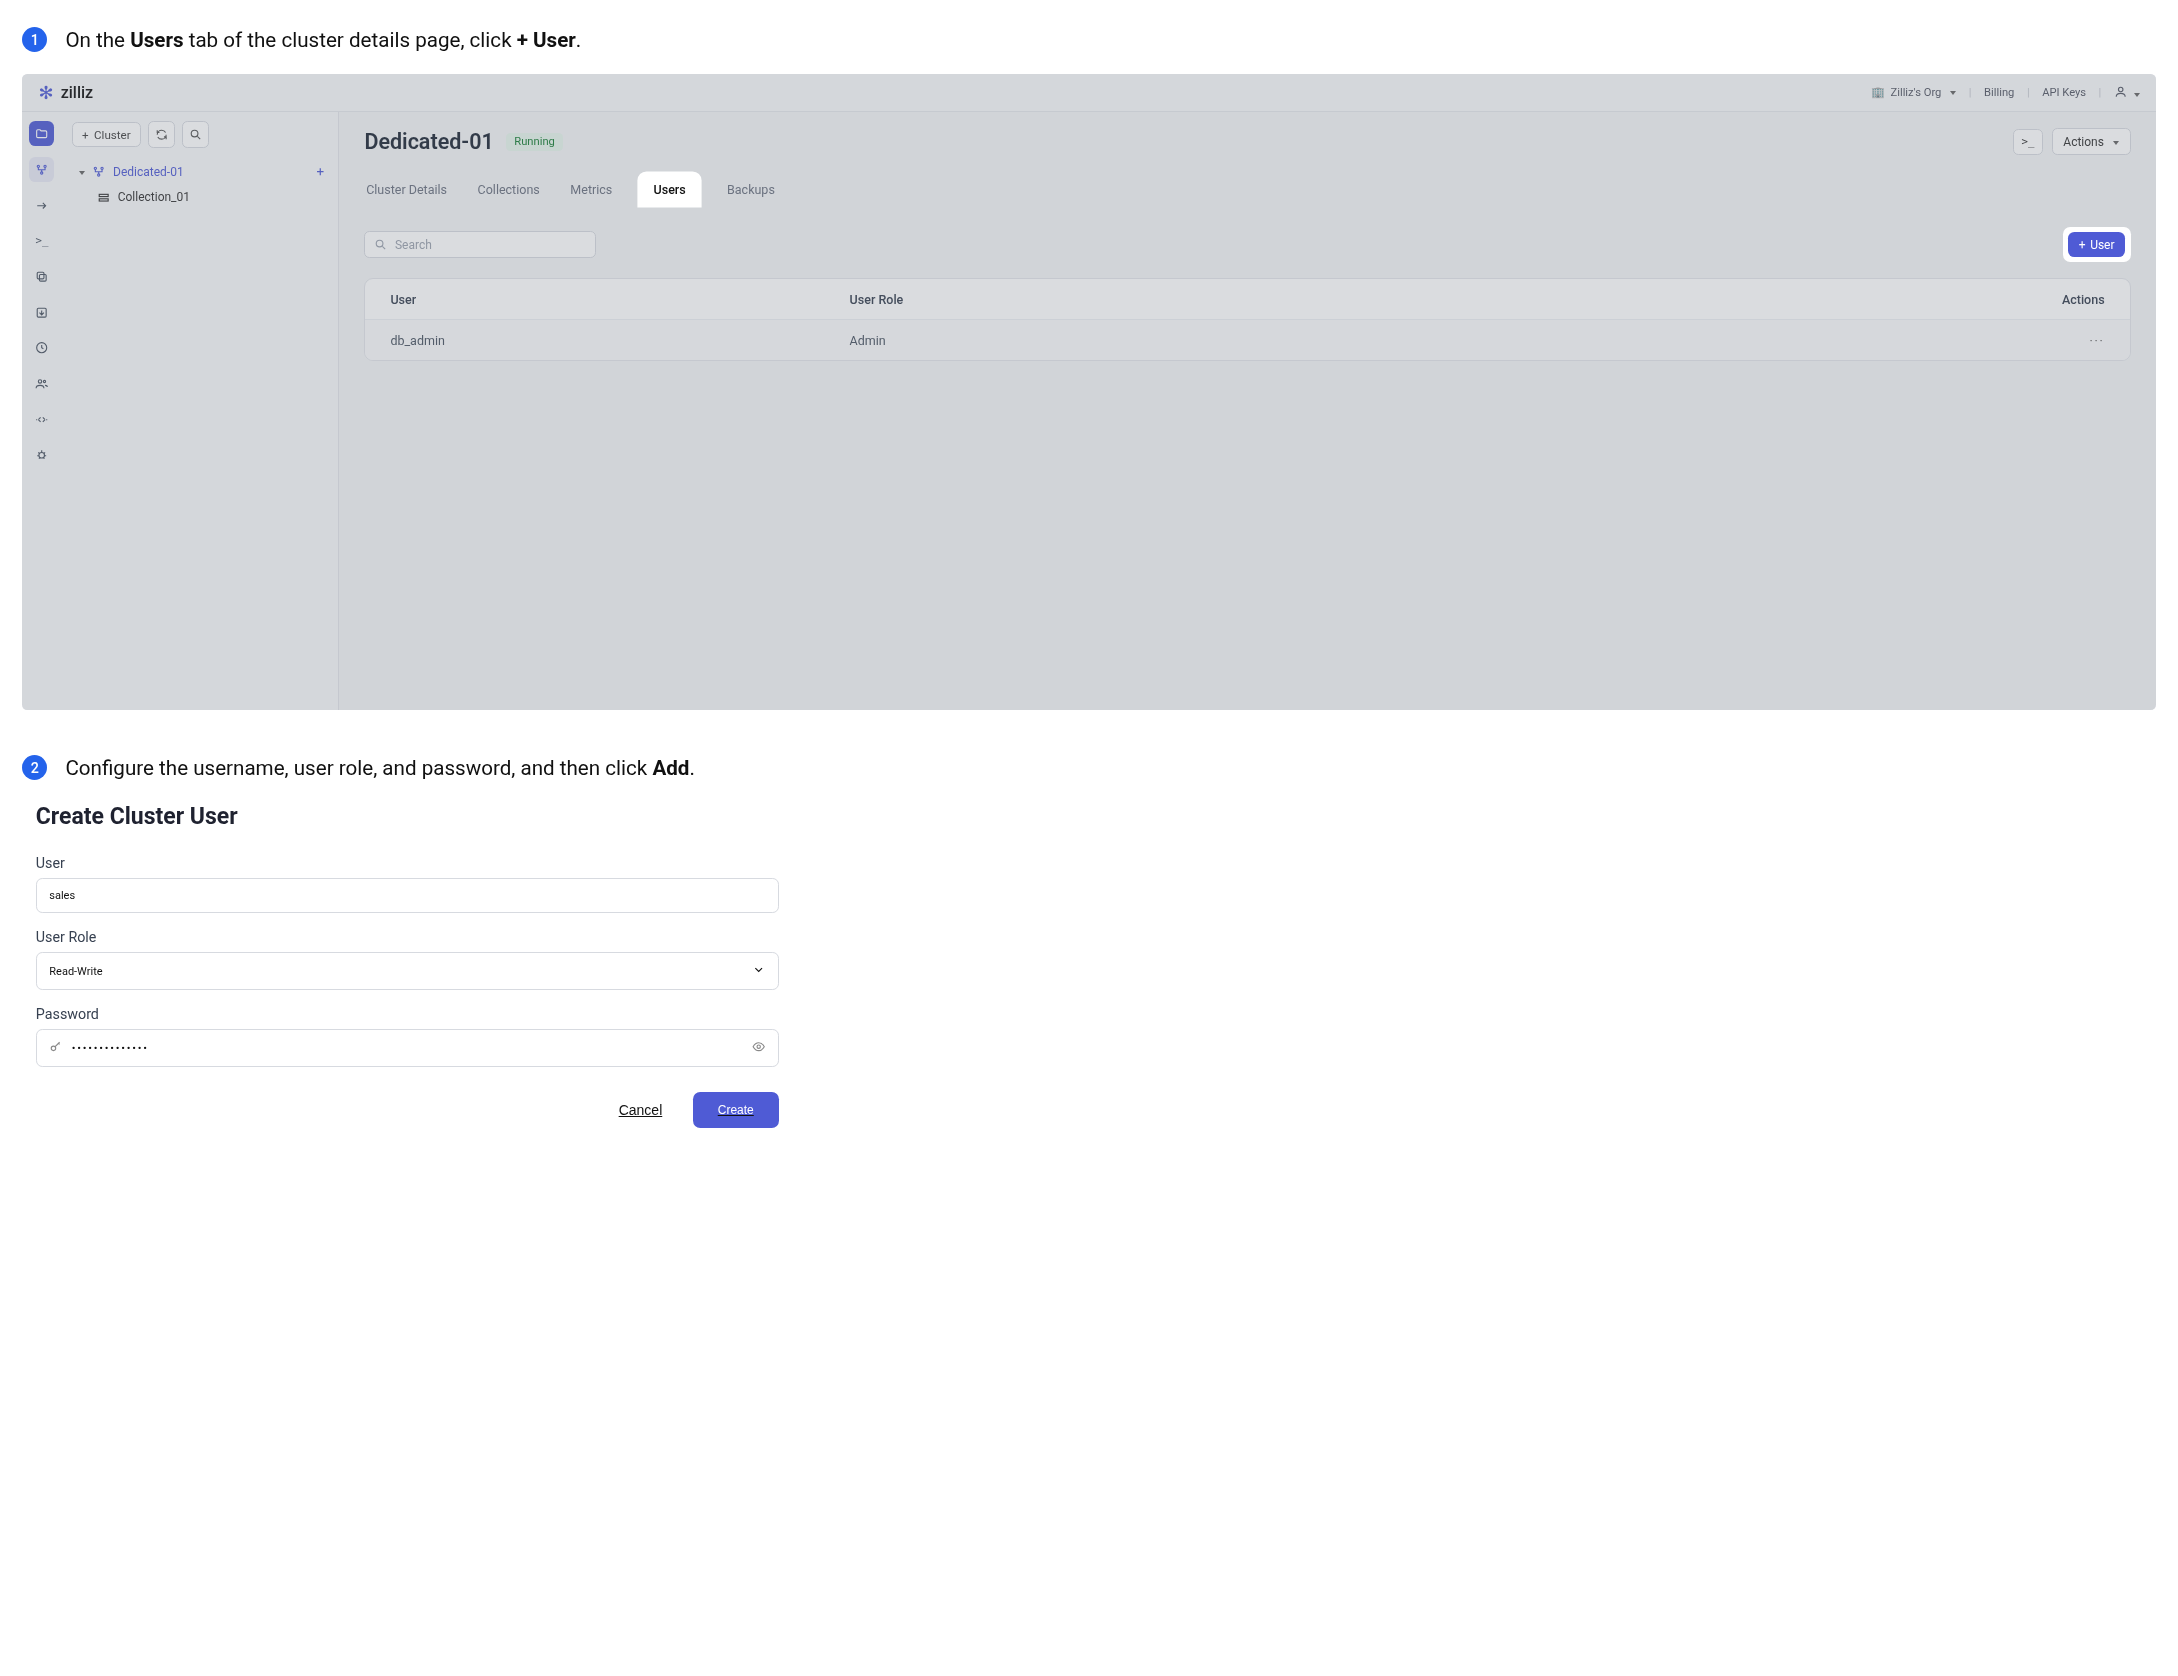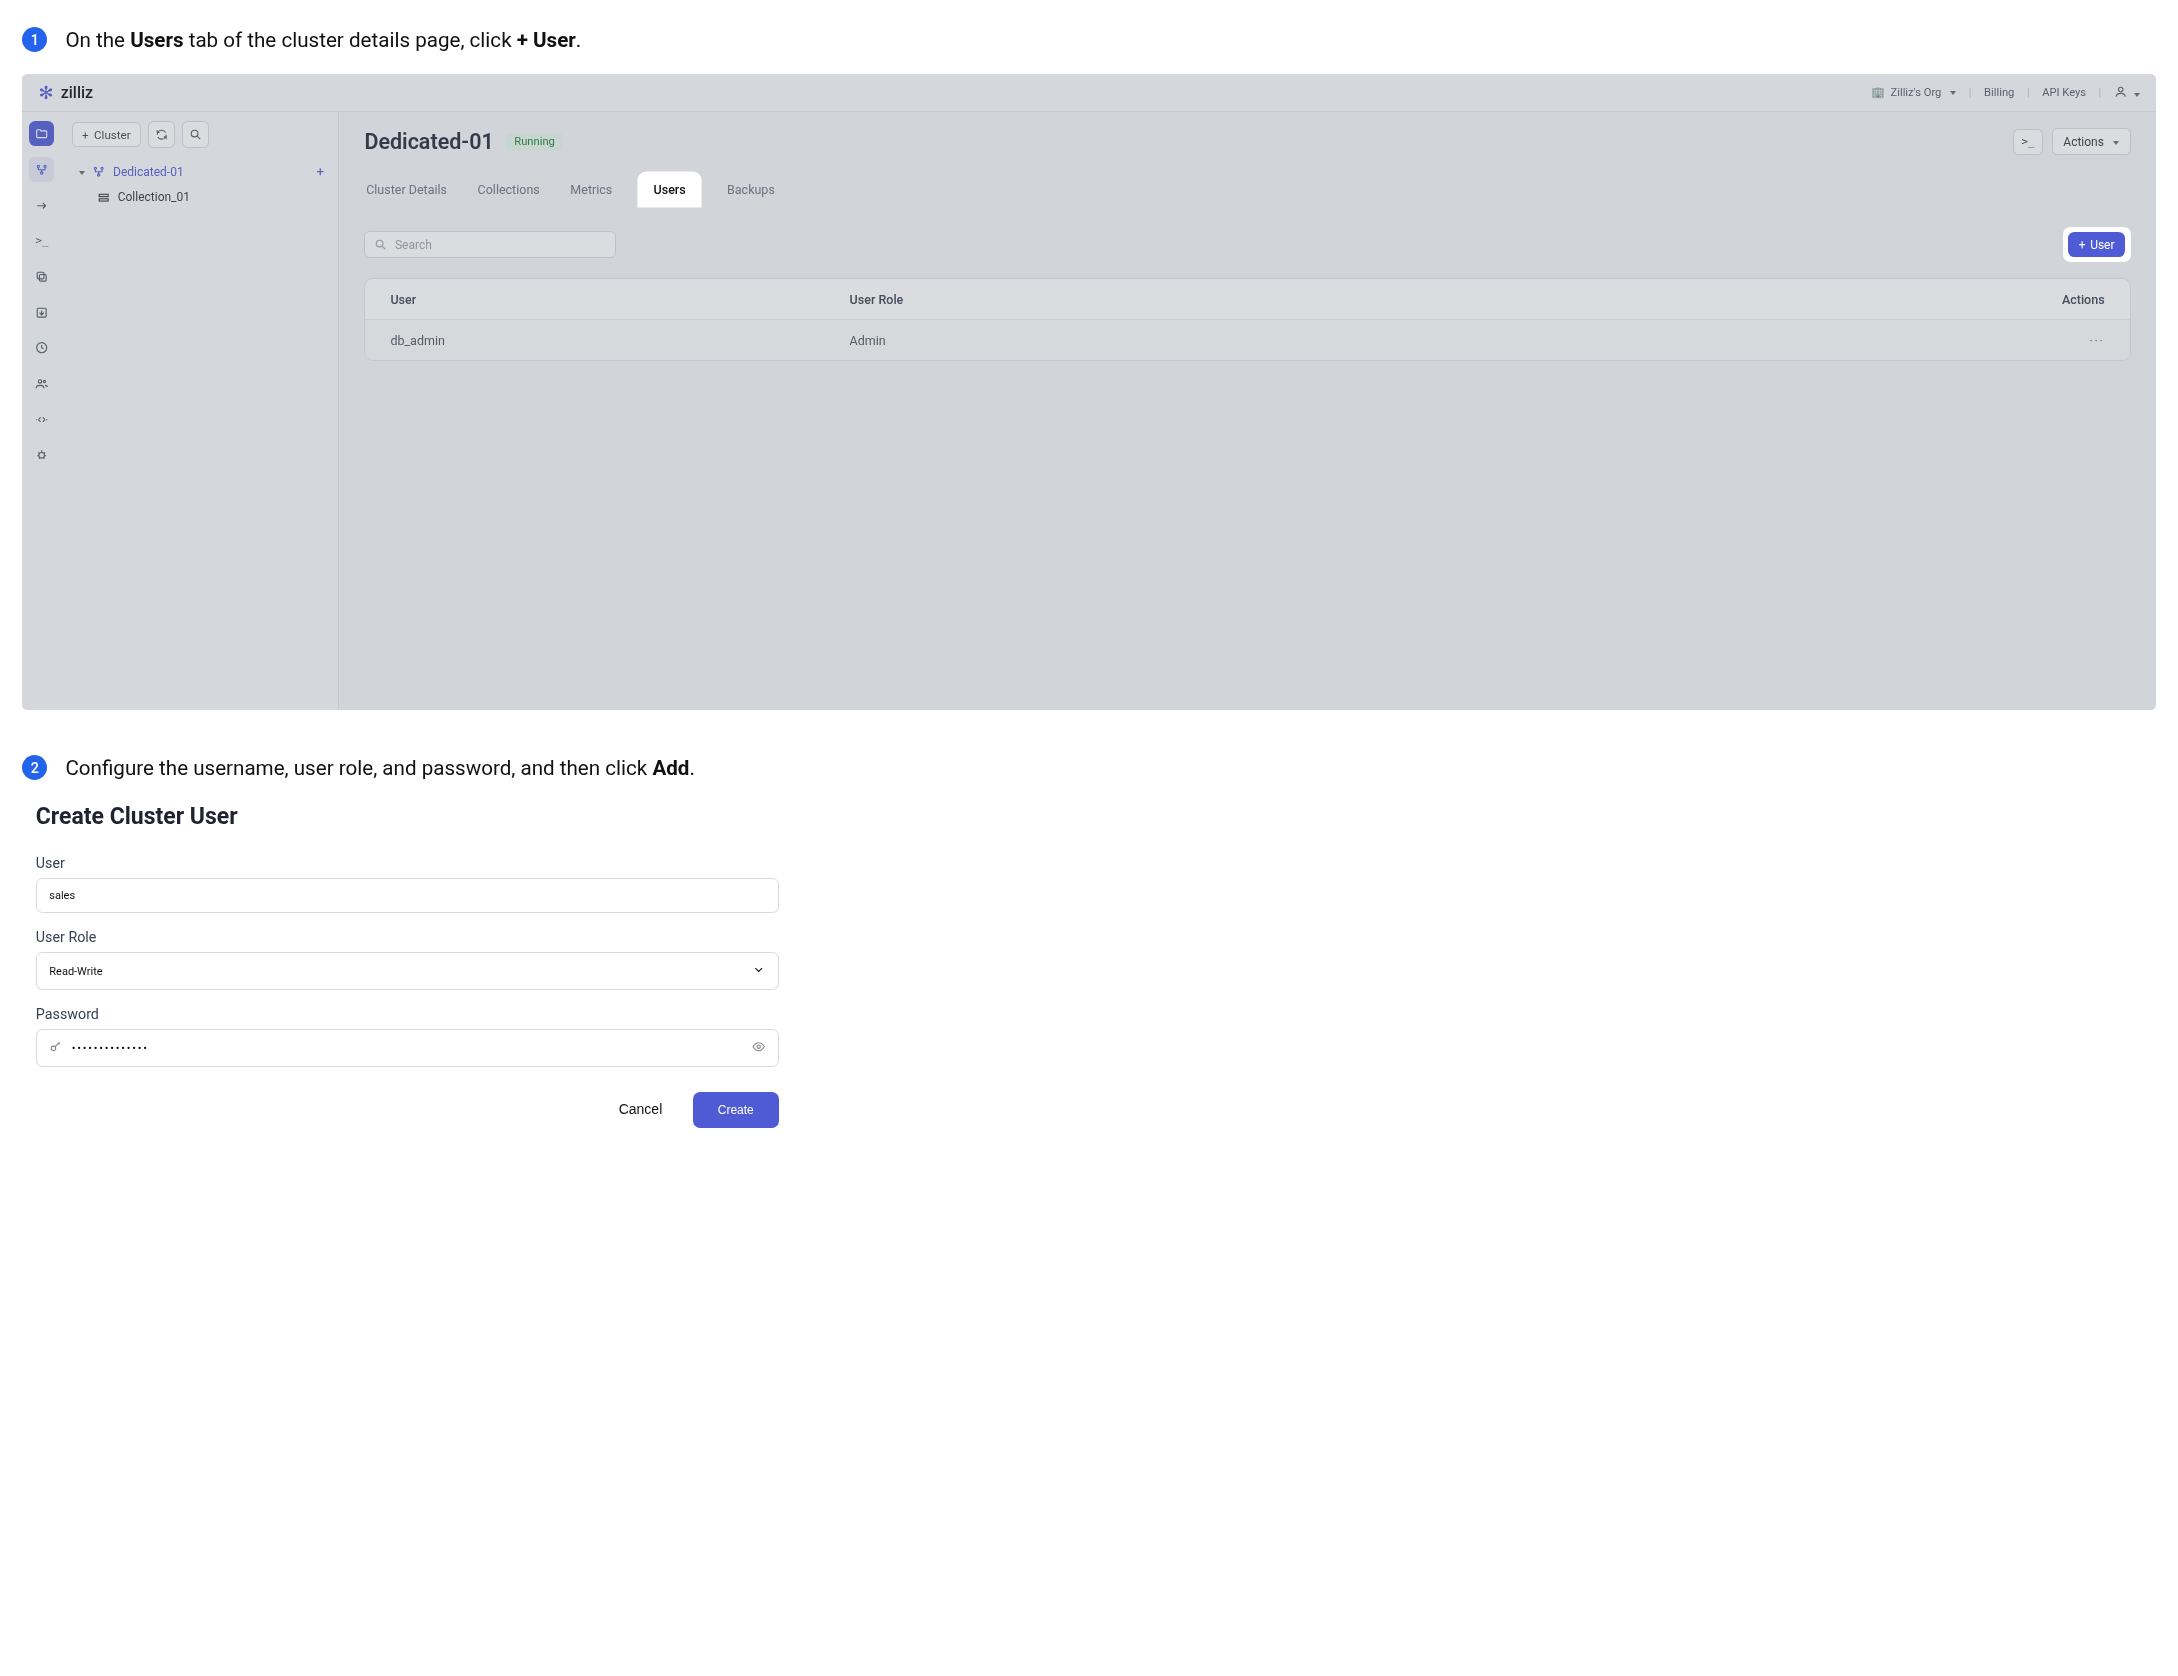--- a/index.html
+++ b/index.html
@@ -130,21 +130,21 @@
     box-shadow:0 0 0 3.6px #fff;
     position:relative; z-index:10;
   }
 
   .toolbar-row {
     display:flex; align-items:center; margin-top:21.5px;
   }
   .search-box {
     display:flex; align-items:center; gap:7.2px;
     background:#fff; border:0.9px solid #D7DAE0; border-radius:5.4px;
-    padding:5.4px 9px; width:252px; font-size:12px; color:#9CA3AF;
+    padding:5.4px 9px; width:232px; font-size:12px; color:#9CA3AF;
   }
   .add-user-wrap {
     margin-left:auto; position:relative; z-index:10;
     background:#fff; padding:5.4px; border-radius:7.2px;
   }
   .add-user-btn {
     background:#4F5BD5; color:#fff; border-radius:6.3px;
     padding:5.4px 10.7px; font-size:12px;
     display:flex; align-items:center; gap:4.5px;
   }
@@ -169,21 +169,21 @@
   .form-control {
     width:100%; border:0.9px solid #D7DAE0; border-radius:6.3px;
     padding:9.9px 12.5px; font-size:11px; color:#111;
     display:flex; align-items:center; gap:9px; background:#fff;
   }
   .form-control .chev-r { margin-left:auto; }
   .form-control .eye-r { margin-left:auto; color:#888; }
   .key-ic { color:#888; font-size:13.4px; }
   .form-actions {
     max-width:743px; display:flex; justify-content:flex-end; gap:18px;
-    align-items:flex-start; margin-top:25px;
+    align-items:center; margin-top:25px;text-decoration:underline;
   }
   .btn-cancel { background:transparent; border:none; font-size:14px; color:#111; padding:9px 12.5px; }
   .btn-create {
     background:#4F5BD5; color:#fff; border:none; border-radius:7.2px;
     font-size:12px; padding:10.7px 25px;
   }
 
   svg.icon { width:13.4px; height:13.4px; }
 </style>
 </head>

